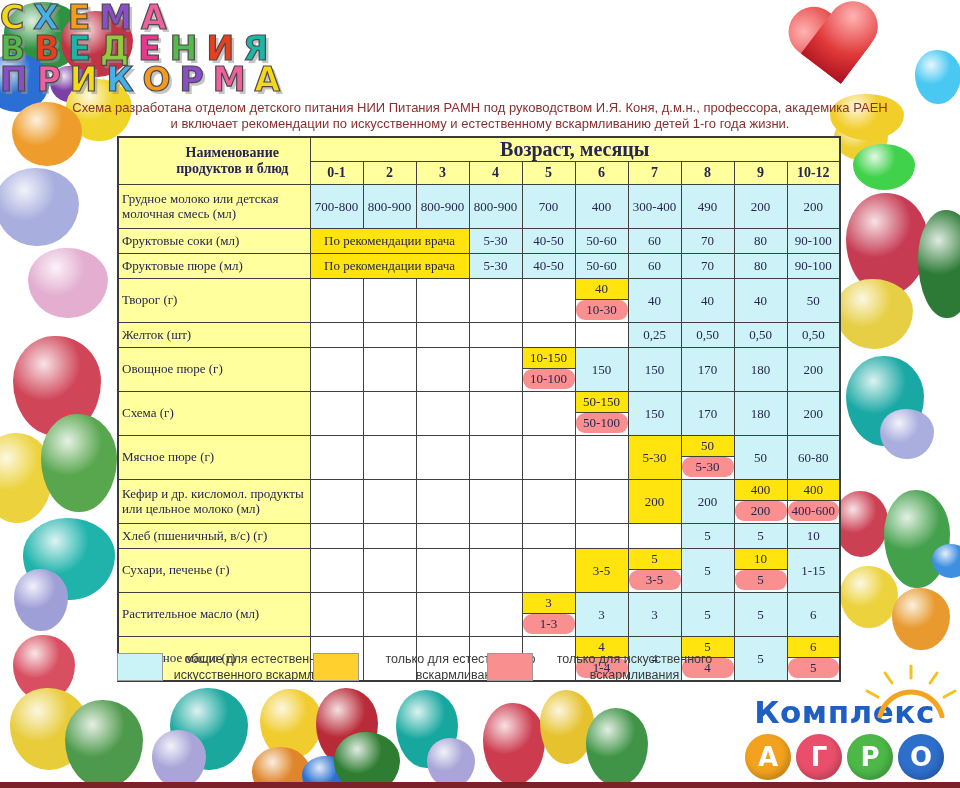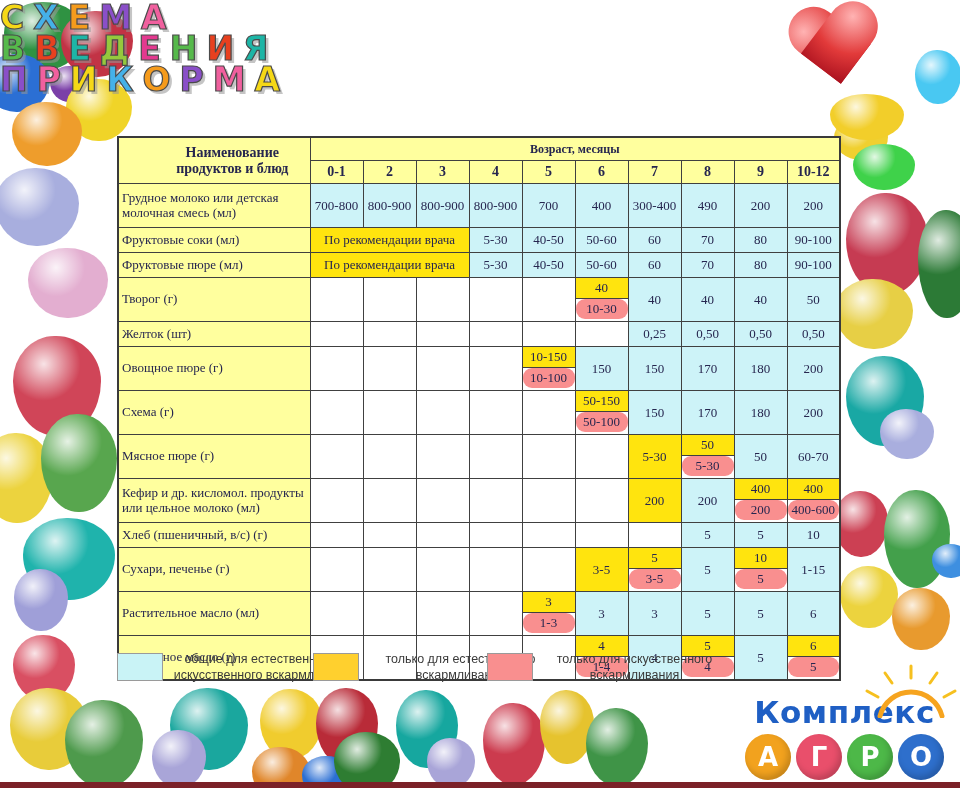--- a/index.html
+++ b/index.html
@@ -27,21 +27,21 @@
   #subtitle{position:absolute;top:100px;left:0;right:0;text-align:center;z-index:2;
             color:#8a2f2f;font-size:13px;line-height:15.5px;}
 
   
   #table-wrap{position:absolute;left:117px;top:136px;z-index:2;}
   table{border-collapse:collapse;background:#fff;border:2px solid #3a3a3a;
         font-family:"Liberation Serif", serif;color:#26264f;}
   th,td{border:1px solid #404040;text-align:center;vertical-align:middle;padding:0;}
   th{background:var(--pale);font-weight:bold;}
   .nameh{font-size:14px;line-height:16px;padding-left:36px;}
-  .ageh{font-size:12px;height:22px;}
+  .ageh{font-size:20px;height:22px;}
   .mh{font-size:14px;height:22px;}
   td.label{background:var(--pale);text-align:left;font-size:13px;line-height:14.5px;
            padding:1px 3px;}
   td.c{font-size:13px;}
   tr.tall td{height:41px;}
   tr.short td{height:22px;}
   .blue{background:var(--blue);}
   .yellow{background:var(--yellow);}
   .empty{background:#ffffff;}
   td.splitcell{padding:0;vertical-align:top;}
@@ -119,20 +119,24 @@
       <div class="balloon" style="left: 915px; top: 50px; width: 46px; height: 54px; background: radial-gradient(circle at 35% 28%, rgba(255, 255, 255, 0.85) 0%, rgba(255, 255, 255, 0) 40%), rgb(73, 200, 242);"></div>
       <div class="balloon" style="left: 830px; top: 94px; width: 74px; height: 46px; background: radial-gradient(circle at 35% 28%, rgba(255, 255, 255, 0.85) 0%, rgba(255, 255, 255, 0) 40%), rgb(242, 206, 42);"></div>
     </div>
 
   <div id="title">
     <div class="title-line"><span style="color: rgb(245, 216, 23);">С</span><span style="color: rgb(69, 177, 232);">Х</span><span style="color: rgb(245, 155, 28);">Е</span><span style="color: rgb(138, 79, 200);">М</span><span style="color: rgb(240, 96, 158);">А</span></div>
     <div class="title-line"><span style="color: rgb(86, 185, 75);">В</span><span style="color: rgb(232, 64, 31);">В</span><span style="color: rgb(29, 181, 166);">Е</span><span style="color: rgb(149, 201, 61);">Д</span><span style="color: rgb(227, 57, 143);">Е</span><span style="color: rgb(86, 185, 75);">Н</span><span style="color: rgb(232, 64, 31);">И</span><span style="color: rgb(29, 181, 166);">Я</span></div>
     <div class="title-line"><span style="color: rgb(138, 79, 200);">П</span><span style="color: rgb(240, 96, 158);">Р</span><span style="color: rgb(245, 216, 23);">И</span><span style="color: rgb(69, 177, 232);">К</span><span style="color: rgb(245, 155, 28);">О</span><span style="color: rgb(138, 79, 200);">Р</span><span style="color: rgb(240, 96, 158);">М</span><span style="color: rgb(245, 216, 23);">А</span></div>
   </div>
 
+  <div id="subtitle">
+    <div>Схема разработана отделом детского питания НИИ Питания РАМН под руководством И.Я. Коня, д.м.н., профессора, академика РАЕН</div>
+    <div>и включает рекомендации по искусственному и естественному вскармливанию детей 1-го года жизни.</div>
+  </div>
 
   <div id="table-wrap">
     <table id="schedule-table">
         <colgroup>
           <col style="width:192px">
           <col style="width:53px">
           <col style="width:53px">
           <col style="width:53px">
           <col style="width:53px">
           <col style="width:53px">
@@ -264,21 +268,21 @@
             <td class="c empty"></td>
             <td class="c empty"></td>
             <td class="c empty"></td>
             <td class="c empty"></td>
             <td class="c yellow">5-30</td>
             <td class="splitcell">
               <div class="half top">50</div>
               <div class="half bot">5-30</div>
             </td>
             <td class="c blue">50</td>
-            <td class="c blue">60-70</td>
+            <td class="c blue">60-80</td>
           </tr>
           <tr class="tall">
             <td class="label">Кефир и др. кисломол. продукты или цельное молоко (мл)</td>
             <td class="c empty"></td>
             <td class="c empty"></td>
             <td class="c empty"></td>
             <td class="c empty"></td>
             <td class="c empty"></td>
             <td class="c empty"></td>
             <td class="c yellow">200</td>

